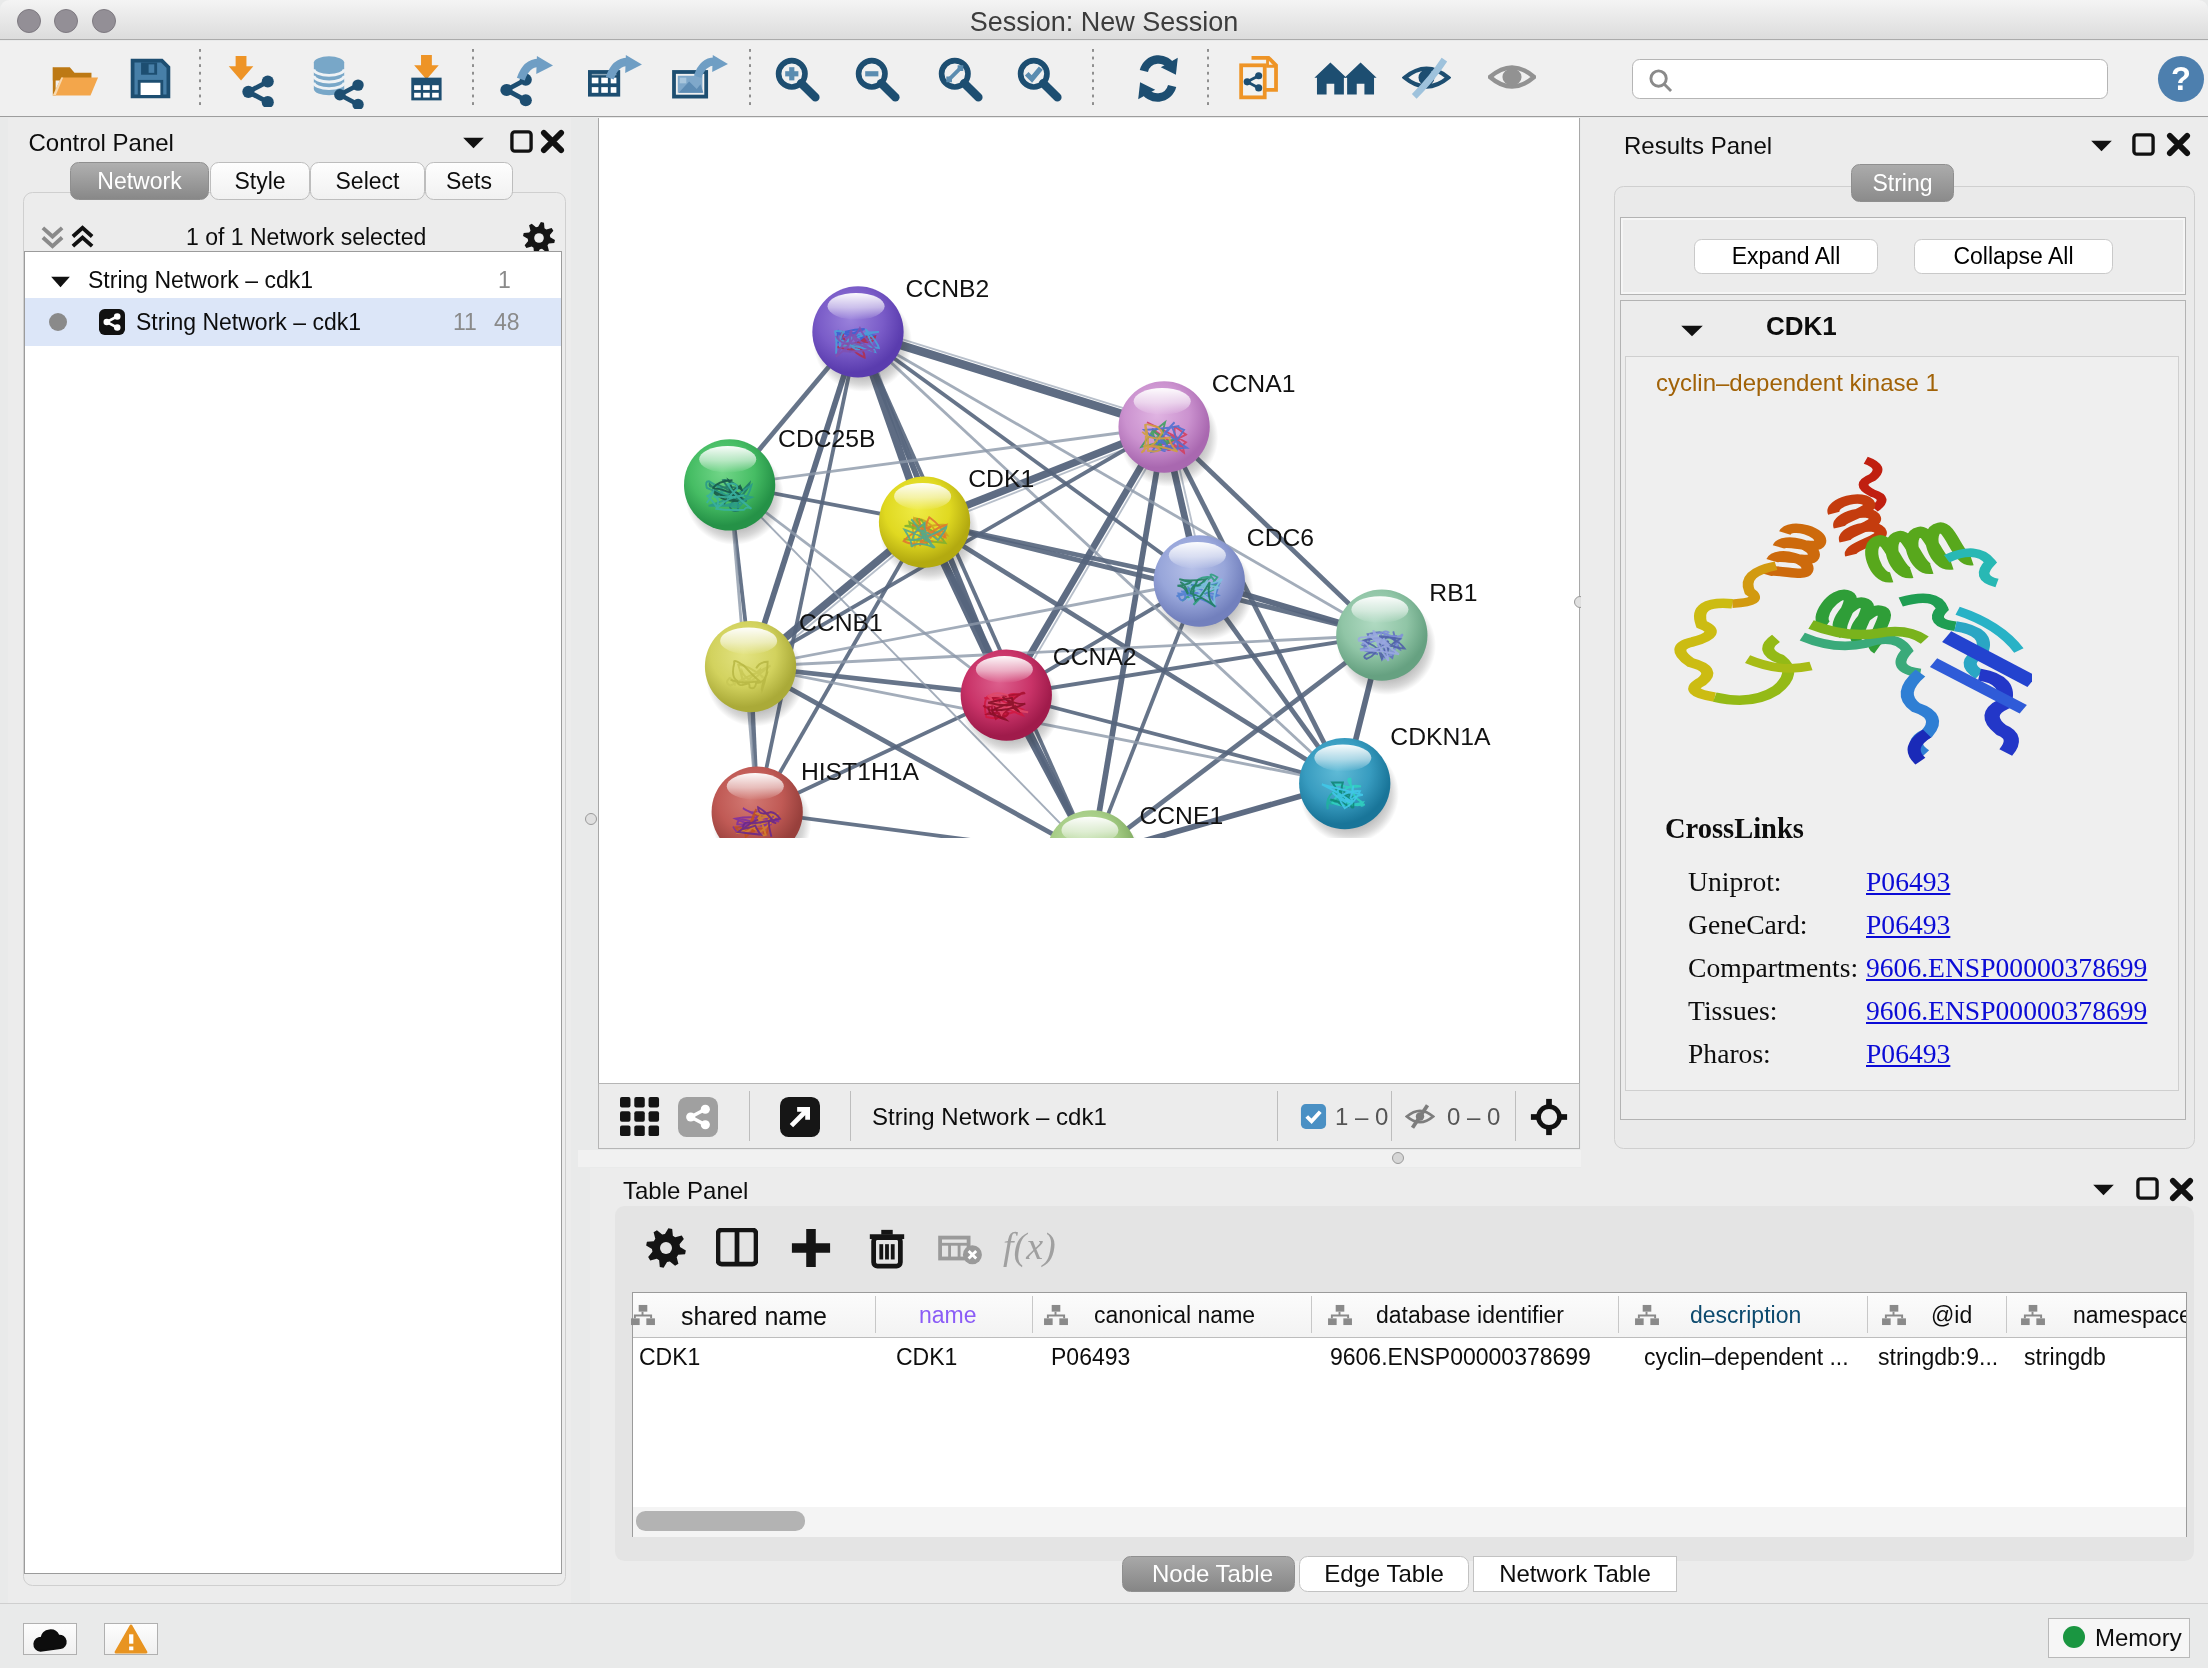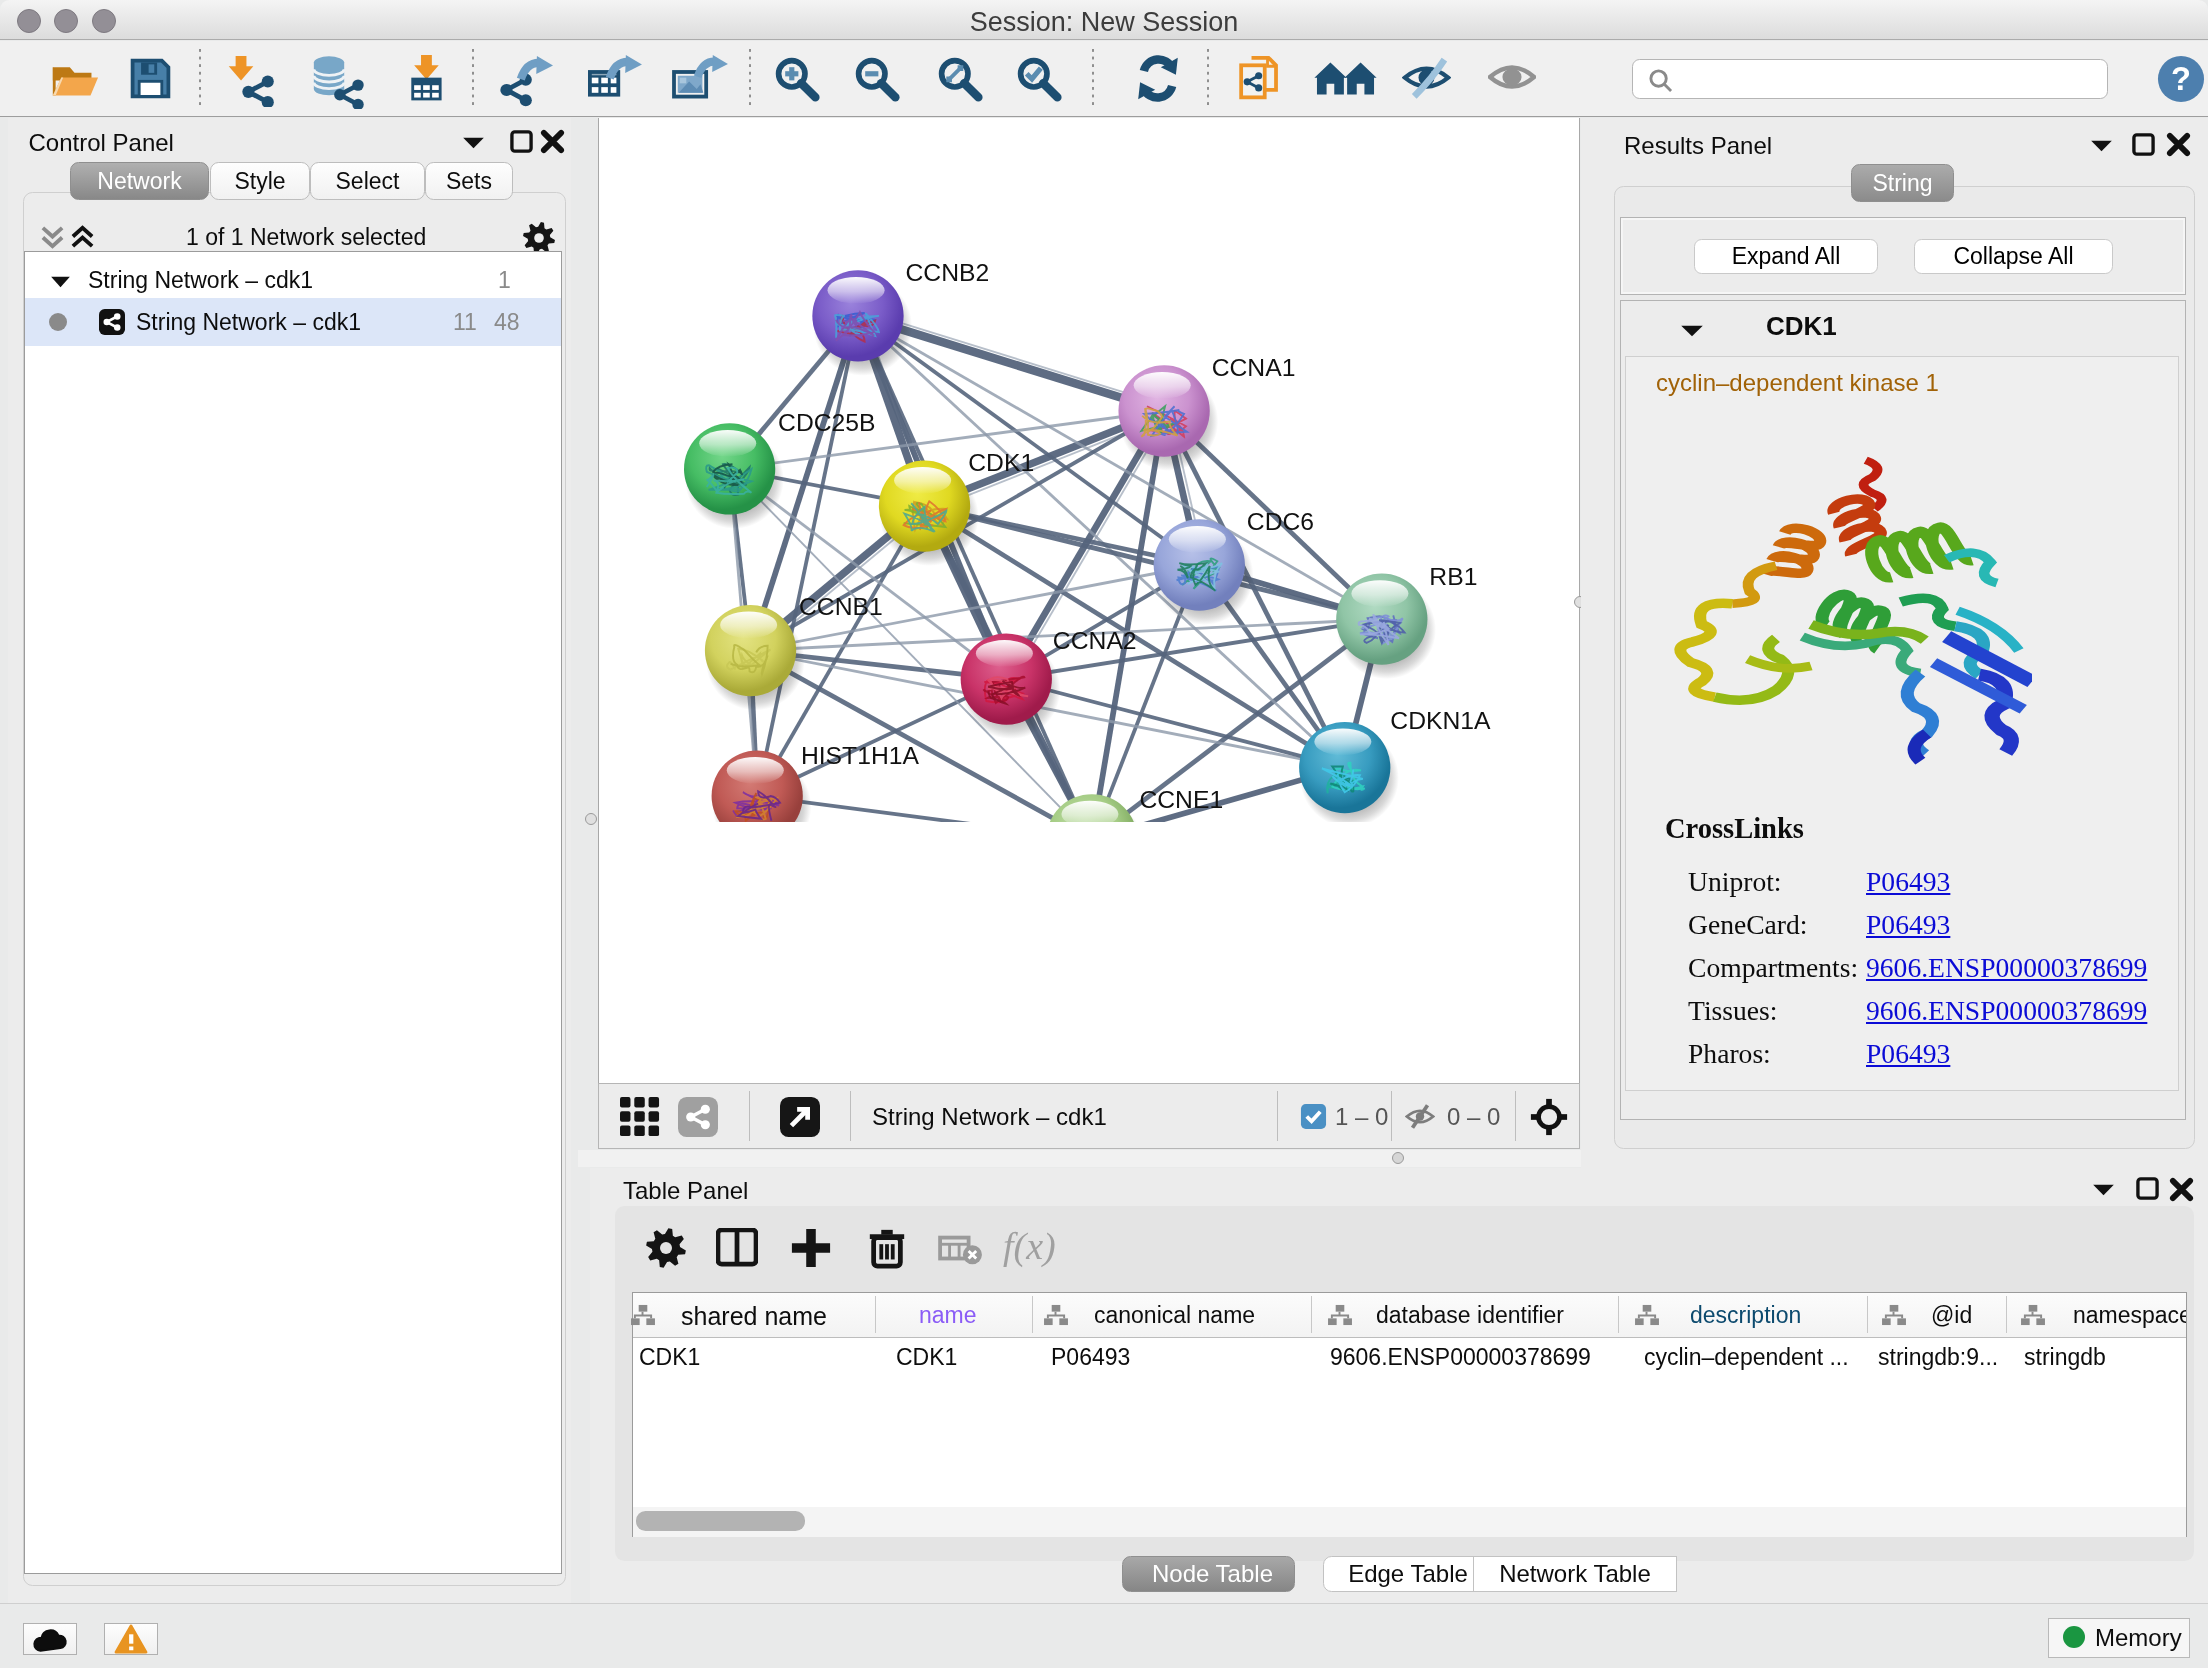--- a/index.html
+++ b/index.html
@@ -203,21 +203,21 @@
       <line x1="8.06" y1="13.5" x2="18.939999999999998" y2="7.720000000000001" stroke="#fff" stroke-width="2.7"></line>
       <line x1="8.06" y1="13.5" x2="18.939999999999998" y2="19.28" stroke="#fff" stroke-width="2.7"></line>
       <circle cx="8.06" cy="13.5" r="3.4000000000000004" fill="#fff"></circle>
       <circle cx="18.939999999999998" cy="7.720000000000001" r="3.4000000000000004" fill="#fff"></circle>
       <circle cx="18.939999999999998" cy="19.28" r="3.4000000000000004" fill="#fff"></circle>
     </svg></div>
 <div class="abs" style="left:136px;top:309px;font-size:23px;color:#0d0d0d;font-weight:normal;white-space:nowrap;">String Network – cdk1</div>
 <div class="abs" style="left:453px;top:309px;font-size:23px;color:#8a8a8a;font-weight:normal;white-space:nowrap;">11</div>
 <div class="abs" style="left:494px;top:309px;font-size:23px;color:#8a8a8a;font-weight:normal;white-space:nowrap;">48</div>
 <div class="abs" style="left:598px;top:118px;width:982px;height:965px;background:#fff;border-left:1px solid #a8a8a8;border-right:1px solid #a8a8a8;"></div>
-<div class="abs" style="left:599px;top:102px;width:980px;height:720px;overflow:hidden">
+<div class="abs" style="left:599px;top:118px;width:980px;height:720px;overflow:hidden">
     <svg width="980" height="965" viewBox="0 0 1030 1015" xmlns="http://www.w3.org/2000/svg" style="position:absolute;left:0;top:0">
       <defs>
         <radialGradient id="shad" cx="50%" cy="50%" r="50%">
           <stop offset="55%" stop-color="rgba(40,40,40,0.42)"></stop>
           <stop offset="85%" stop-color="rgba(40,40,40,0.18)"></stop>
           <stop offset="100%" stop-color="rgba(40,40,40,0)"></stop>
         </radialGradient>
         <linearGradient id="hl" x1="0" y1="0" x2="0" y2="1">
           <stop offset="0%" stop-color="rgba(255,255,255,0.97)"></stop>
           <stop offset="55%" stop-color="rgba(255,255,255,0.55)"></stop>
@@ -690,21 +690,21 @@
 <div class="abs" style="left:639px;top:1344px;font-size:23px;color:#0d0d0d;font-weight:normal;white-space:nowrap;">CDK1</div>
 <div class="abs" style="left:896px;top:1344px;font-size:23px;color:#0d0d0d;font-weight:normal;white-space:nowrap;">CDK1</div>
 <div class="abs" style="left:1051px;top:1344px;font-size:23px;color:#0d0d0d;font-weight:normal;white-space:nowrap;">P06493</div>
 <div class="abs" style="left:1330px;top:1344px;font-size:23px;color:#0d0d0d;font-weight:normal;white-space:nowrap;">9606.ENSP00000378699</div>
 <div class="abs" style="left:1644px;top:1344px;font-size:23px;color:#0d0d0d;font-weight:normal;white-space:nowrap;">cyclin–dependent ...</div>
 <div class="abs" style="left:1878px;top:1344px;font-size:23px;color:#0d0d0d;font-weight:normal;white-space:nowrap;">stringdb:9...</div>
 <div class="abs" style="left:2024px;top:1344px;font-size:23px;color:#0d0d0d;font-weight:normal;white-space:nowrap;">stringdb</div>
 <div class="abs" style="left:633px;top:1507px;width:1553px;height:29.5px;background:#f4f4f4;"></div>
 <div class="abs" style="left:636px;top:1511px;width:169px;height:20px;background:#b3b3b3;border-radius:9.5px;"></div>
 <div class="abs" style="left:1122px;top:1556px;width:173px;height:36px;background:linear-gradient(#a8a8a8,#868686);border:1px solid #8f8f8f;border-radius:8.6px;color:#fff;font-size:24px;display:flex;align-items:center;justify-content:center;padding-left:8px;">Node Table</div>
-<div class="abs" style="left:1299px;top:1556px;width:170px;height:36px;background:#fff;border:1px solid #c2c2c2;border-radius:8.6px;color:#0d0d0d;font-size:24px;display:flex;align-items:center;justify-content:center;margin-left:24px;">Edge Table</div>
+<div class="abs" style="left:1299px;top:1556px;width:170px;height:36px;background:#fff;border:1px solid #c2c2c2;border-radius:8.6px;color:#0d0d0d;font-size:24px;display:flex;align-items:center;justify-content:center;">Edge Table</div>
 <div class="abs" style="left:1473px;top:1556px;width:204px;height:36px;background:#fff;border:1px solid #c2c2c2;border-radius:0;color:#0d0d0d;font-size:24px;display:flex;align-items:center;justify-content:center;">Network Table</div>
 <div class="abs" style="left:0px;top:1603px;width:2208px;height:1px;background:#cfcfcf;"></div>
 <div class="abs" style="left:23px;top:1623px;width:54px;height:32px;background:linear-gradient(#fdfdfd,#f0f0f0);border:1px solid #b0b0b0;display:flex;align-items:center;justify-content:center;line-height:0;">
     <svg width="38" height="27" viewBox="0 0 40 28" style="" xmlns="http://www.w3.org/2000/svg">
       <path d="M10 26 a7 7 0 0 1 1-14 a9.5 9.5 0 0 1 18-2 a6.5 6.5 0 0 1 2 13 Z" fill="#0d0d0d" stroke="#0d0d0d" stroke-width="2"></path>
     </svg>
   </div>
 <div class="abs" style="left:104px;top:1623px;width:54px;height:32px;background:linear-gradient(#fdfdfd,#f0f0f0);border:1px solid #b0b0b0;display:flex;align-items:center;justify-content:center;line-height:0;">
     <svg width="34" height="30" viewBox="0 0 36 32" style="" xmlns="http://www.w3.org/2000/svg">
       <path d="M18 2 L34 30 L2 30 Z" fill="#e89421" stroke="#e89421" stroke-width="3" stroke-linejoin="round"></path>

